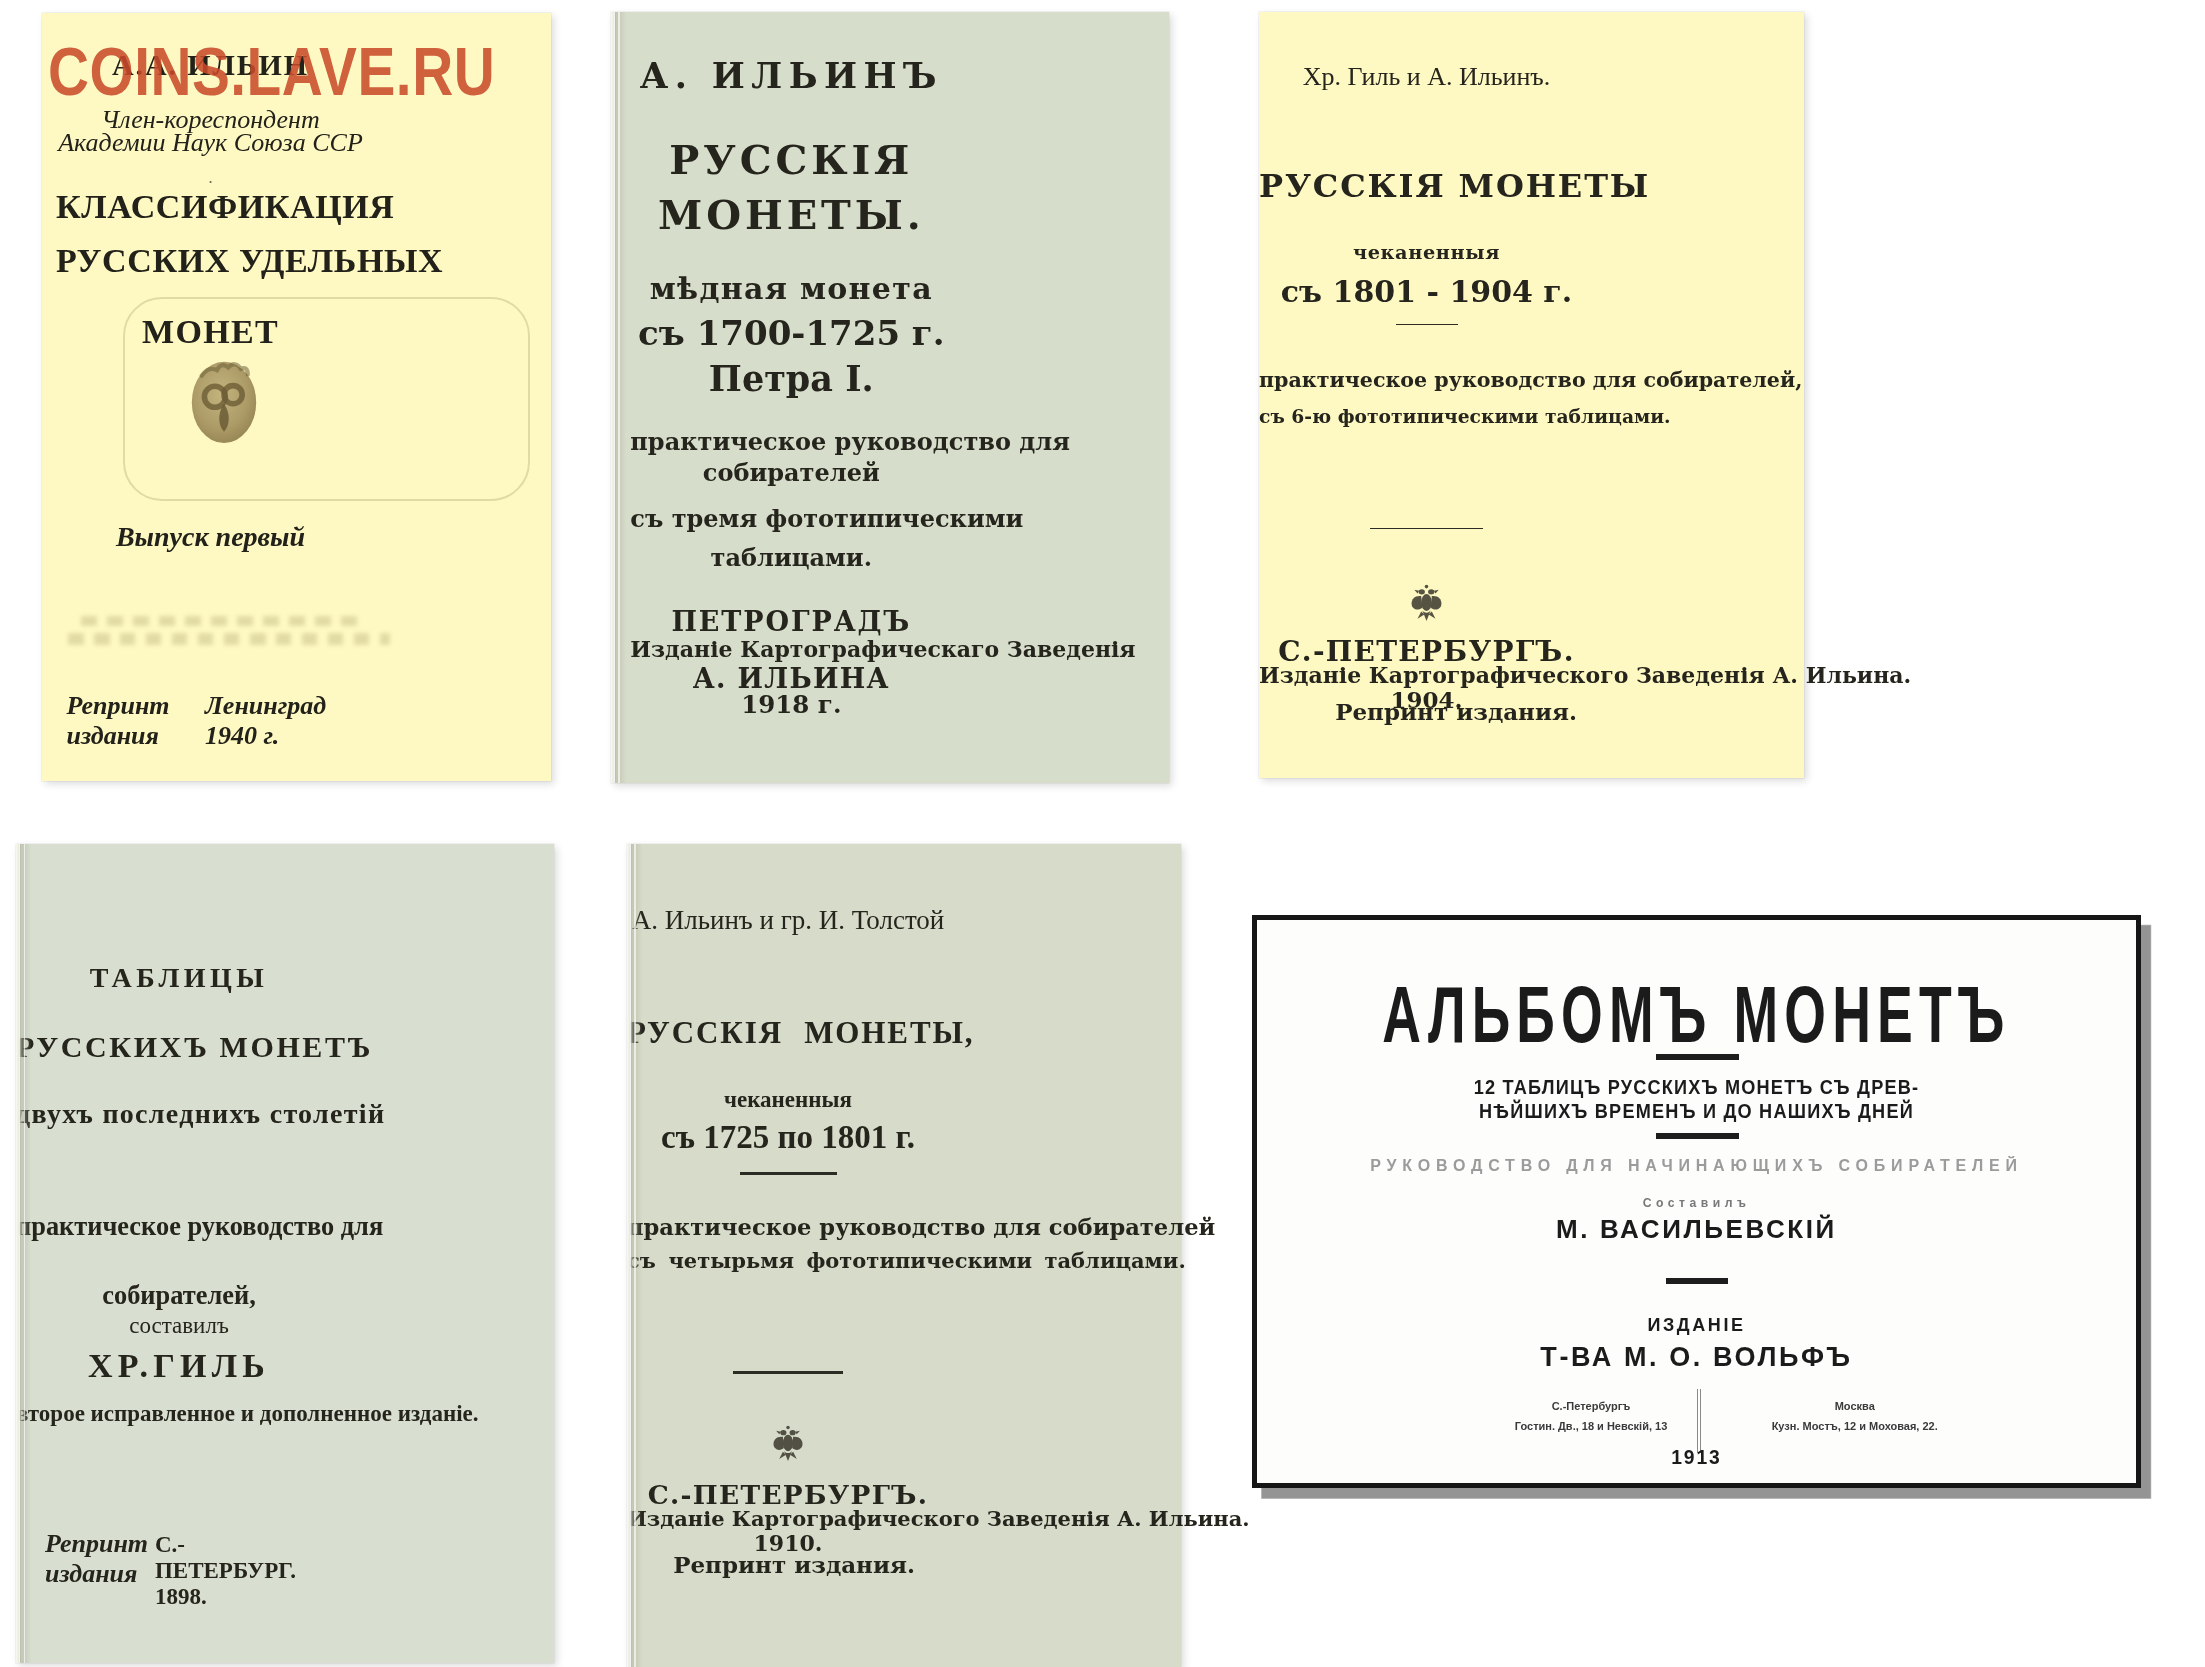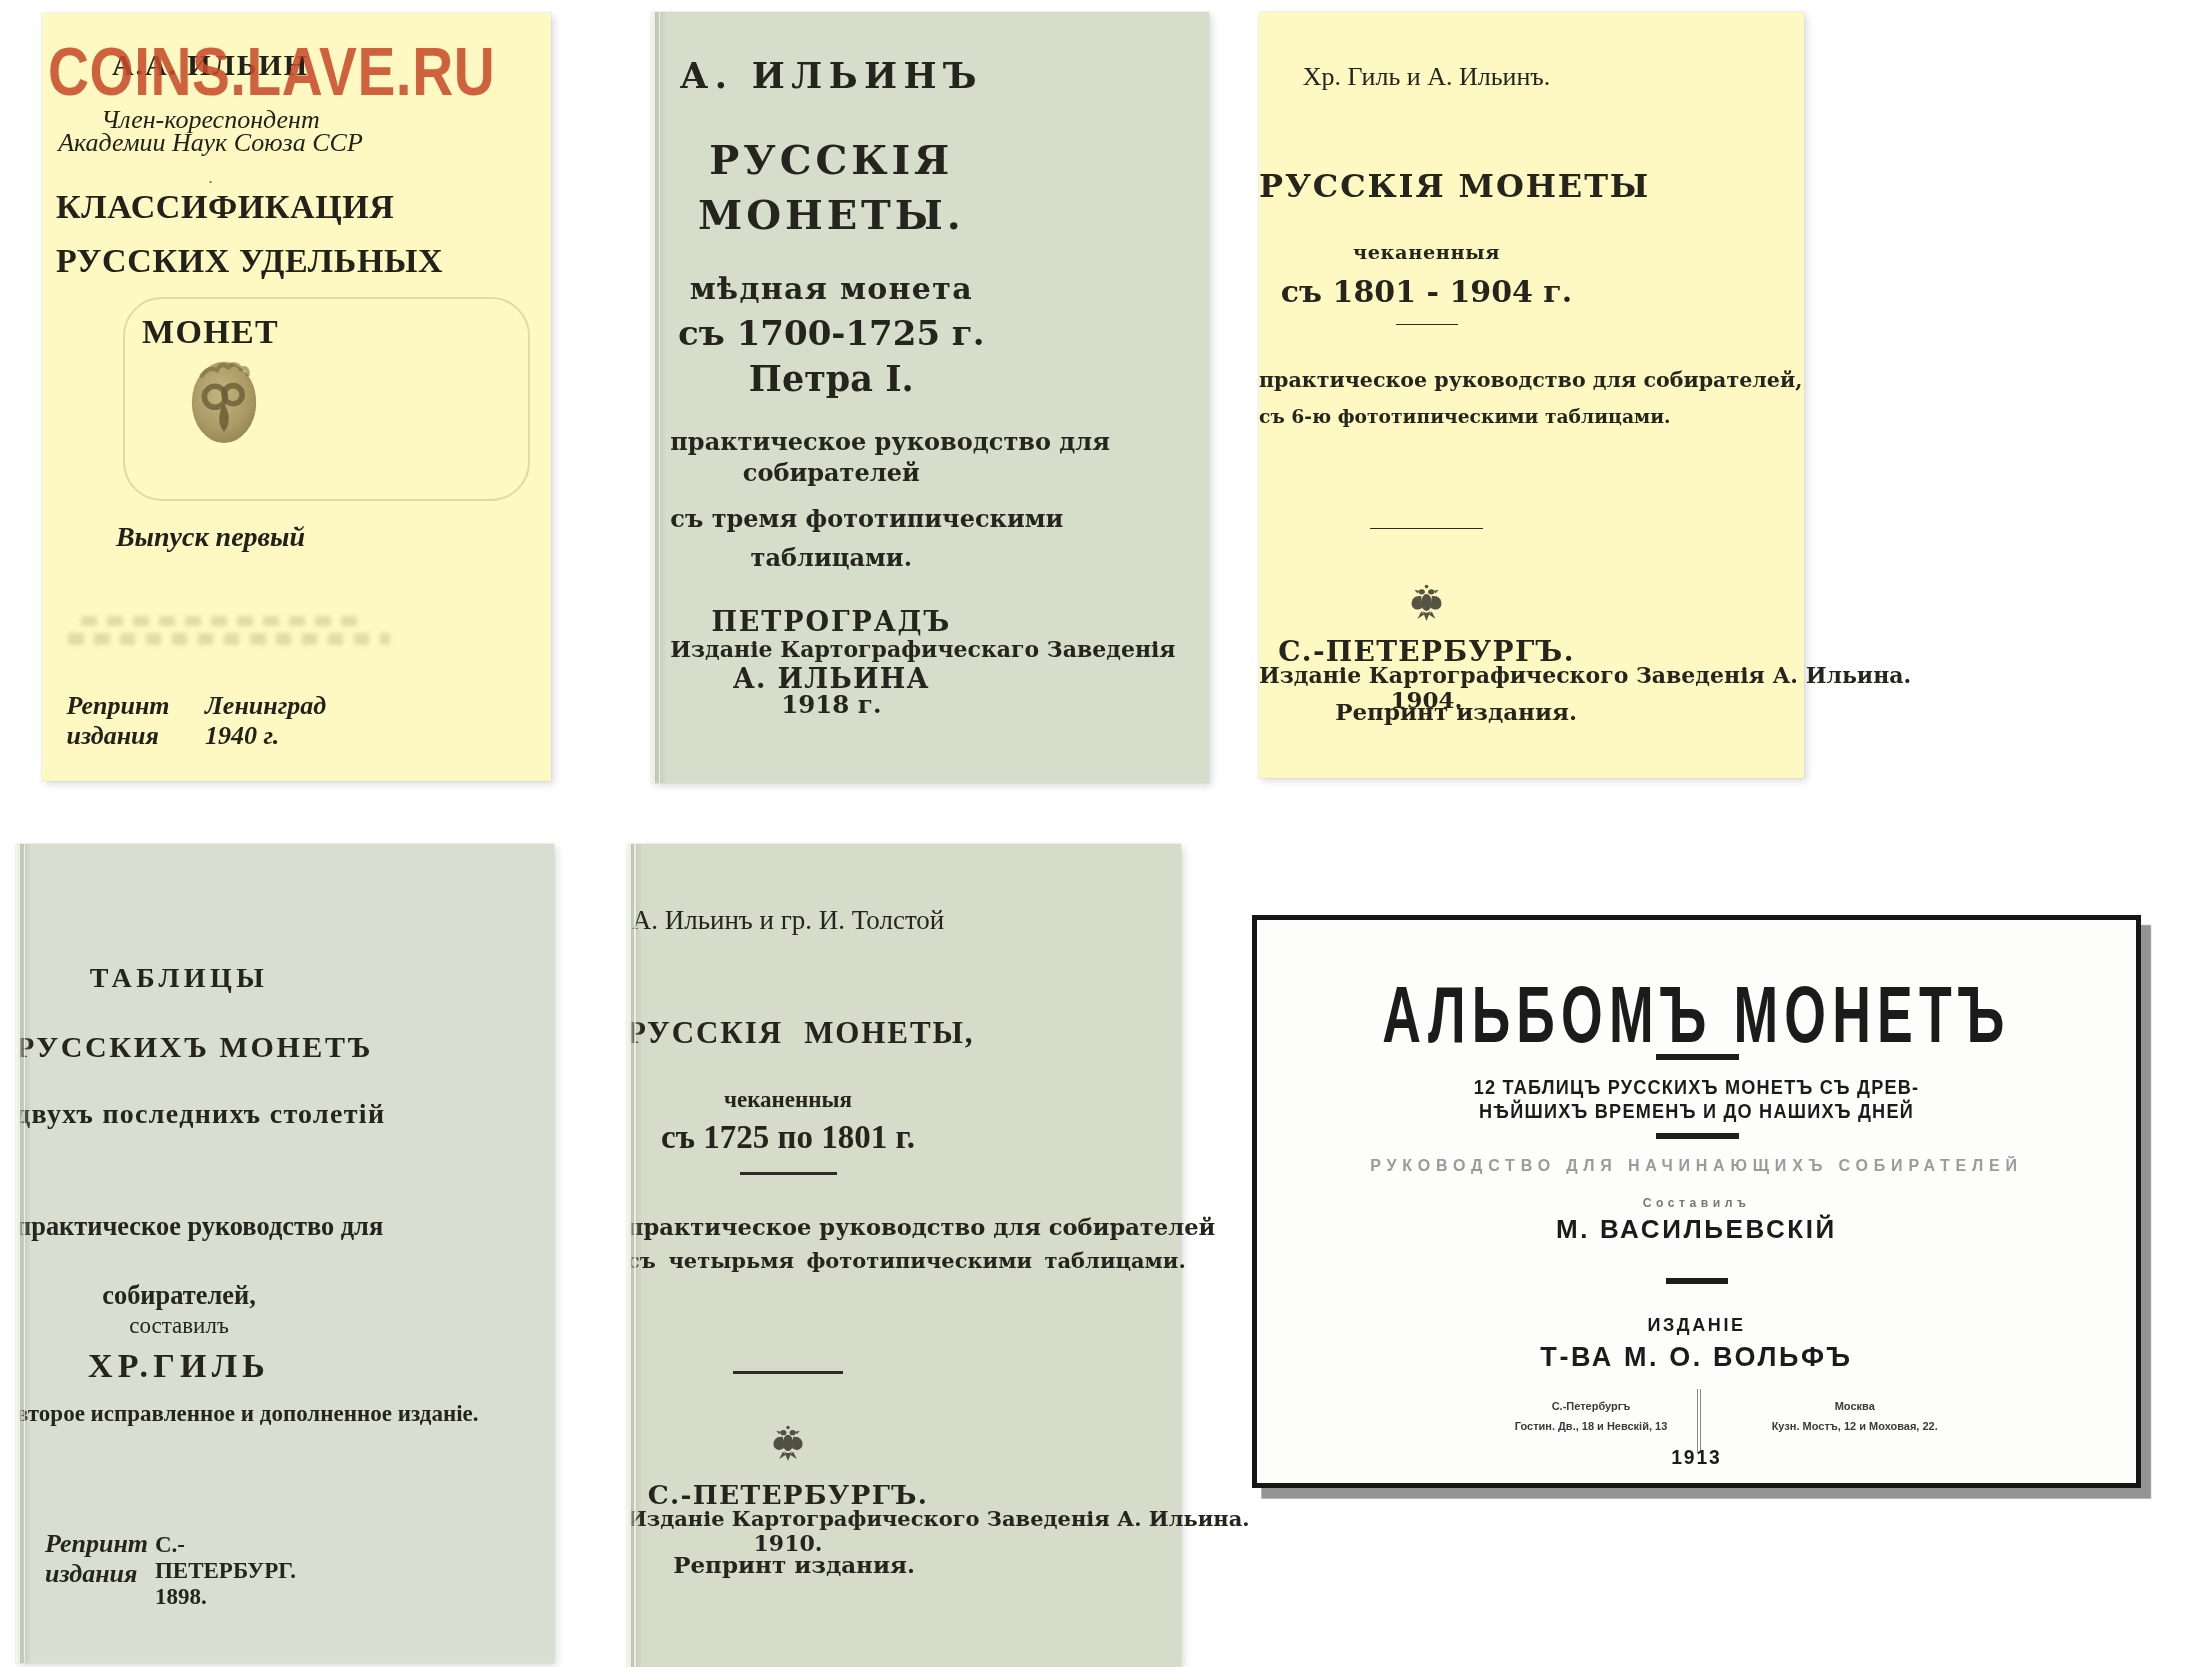--- a/index.html
+++ b/index.html
@@ -33,21 +33,21 @@
   .ghost-frame{position:absolute;left:81px;top:284px;width:403px;height:200px;border:2.6px solid rgba(148,142,88,.28);
                border-radius:39px;}
   .ghost-line{position:absolute;height:9.7px;filter:blur(1.9px);opacity:.45;
       background:repeating-linear-gradient(90deg,rgba(140,130,70,.55) 0 15.5px,rgba(140,130,70,0) 15.5px 26px);}
   .gl1{left:39px;top:603px;width:284px;}
   .gl2{left:26px;top:620px;width:322px;height:11.6px;}
   .coin{position:absolute;left:133px;top:343px;width:70px;height:90px;}
 
   
   .green{color:#26251d;}
-  .book2{left:651px;top:11.6px;width:558px;height:771px;background:#d7ddcb;}
+  .book2{left:611px;top:11.6px;width:558px;height:771px;background:#d7ddcb;}
   .book2 .inner{left:19.3px;top:0;width:322px;height:100%;}
   .b2-author{top:43px;font-size:35px;letter-spacing:6.4px;}
   .b2-t1{top:124px;font-size:40px;letter-spacing:3.9px;}
   .b2-t2{top:179px;font-size:40px;letter-spacing:3.9px;}
   .b2-s1{top:259px;font-size:30px;letter-spacing:1.3px;}
   .b2-s2{top:301px;font-size:34px;}
   .b2-s3{top:346px;font-size:35px;}
   .b2-d1{top:415px;font-size:24px;}
   .b2-d2{top:446px;font-size:24px;}
   .b2-d3{top:492px;font-size:24px;}

